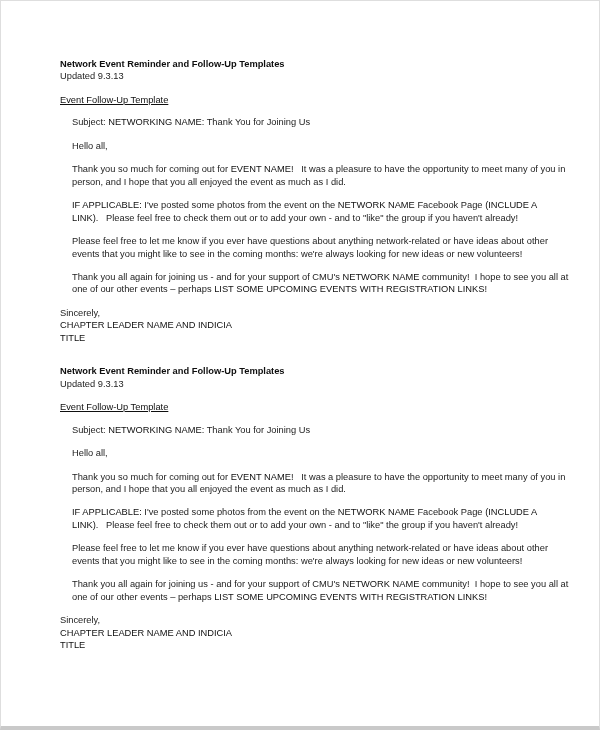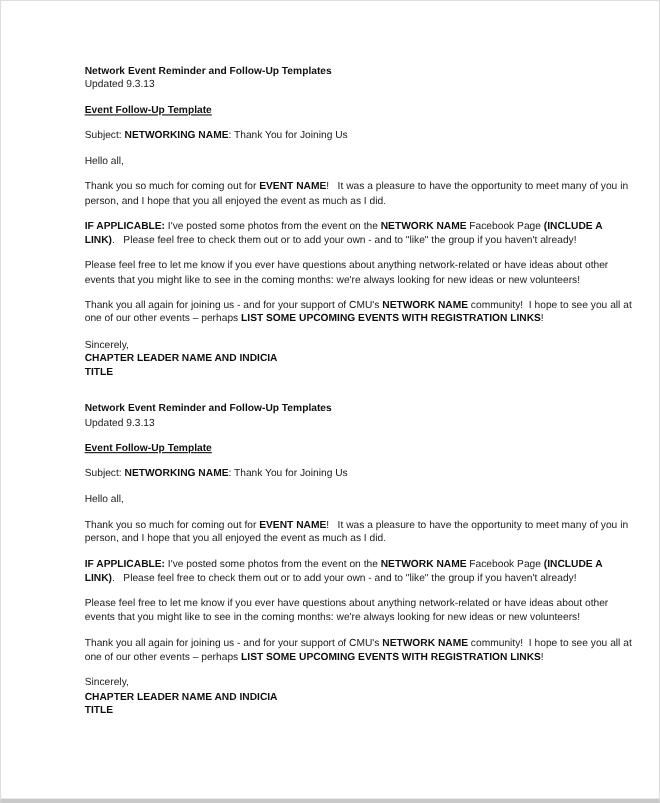--- a/index.html
+++ b/index.html
@@ -6,35 +6,35 @@
   .page {
     position: relative;
     width: 600px;
     height: 730px;
     box-sizing: border-box;
     background: #ffffff;
     border-top: 1px solid #dedede;
     border-left: 1px solid #dedede;
     border-right: 1px solid #dedede;
     border-bottom: 4px solid #c9c9c9;
-    padding: 57px 16px 0 76px;
+    padding: 57px 16px 0 59px;
     overflow: hidden;
     font-family: "Liberation Sans", sans-serif;
     font-size: 9.3px;
     line-height: 12.45px;
     color: #1c1c1c;
   }
   .content { width: 521px; }
-  .b { font-weight: bold; color: #0f0f0f; }
+  .b { font-weight: normal; color: #0f0f0f; }
   .i { }
   .u { text-decoration: underline; }
   .doc-header { margin: 0 0 11px 0; }
   .doc-title { font-weight: bold; color: #0f0f0f; }
   .heading { margin: 0 0 10px 0; }
-  .para { margin: 0 0 11px 0; white-space: pre-wrap; }
+  .para { margin: 0 0 11px 12px; white-space: pre-wrap; }
   .sig { margin: 0 0 10px 0; }
   .sig .line { display: block; }
   .template-block + .template-block { margin-top: 21px; }
 </style>
 </head>
 <body>
 
 <div class="page">
   <div class="content">
 

